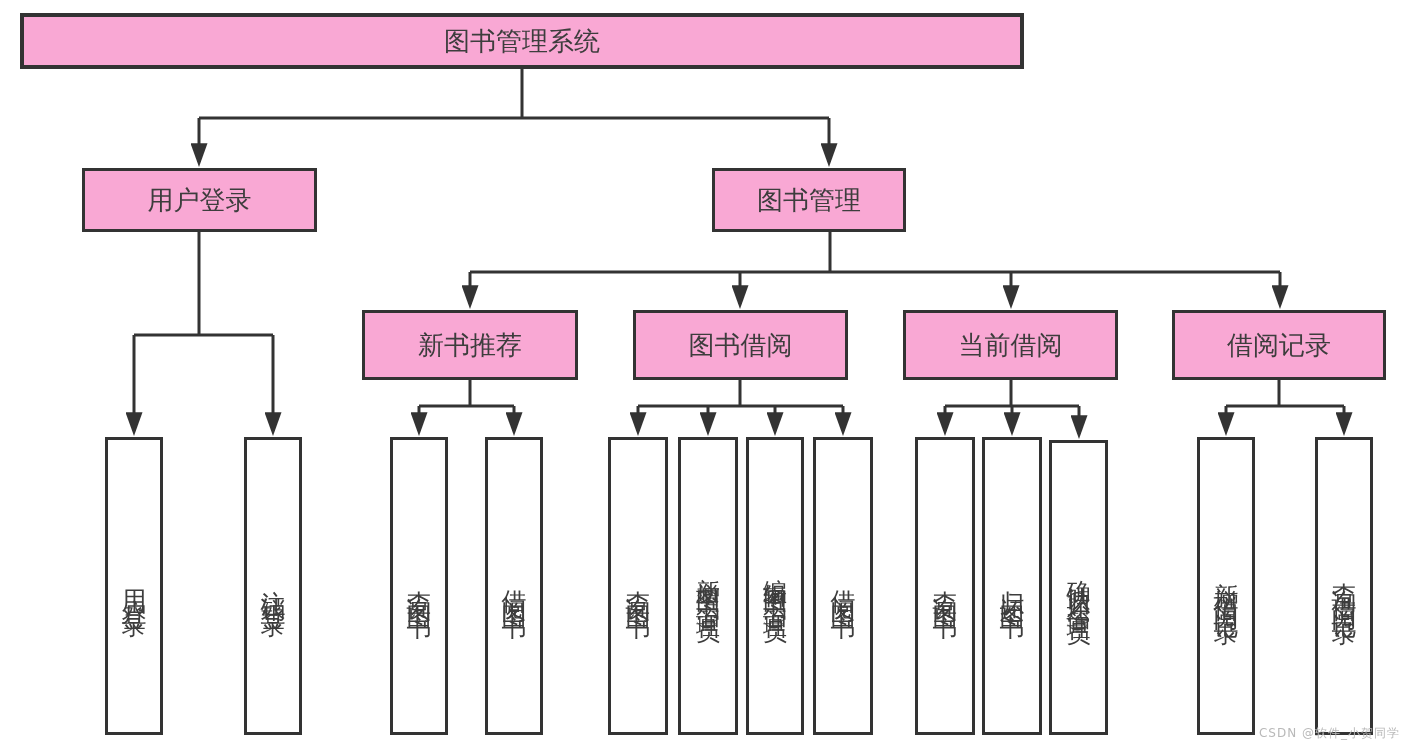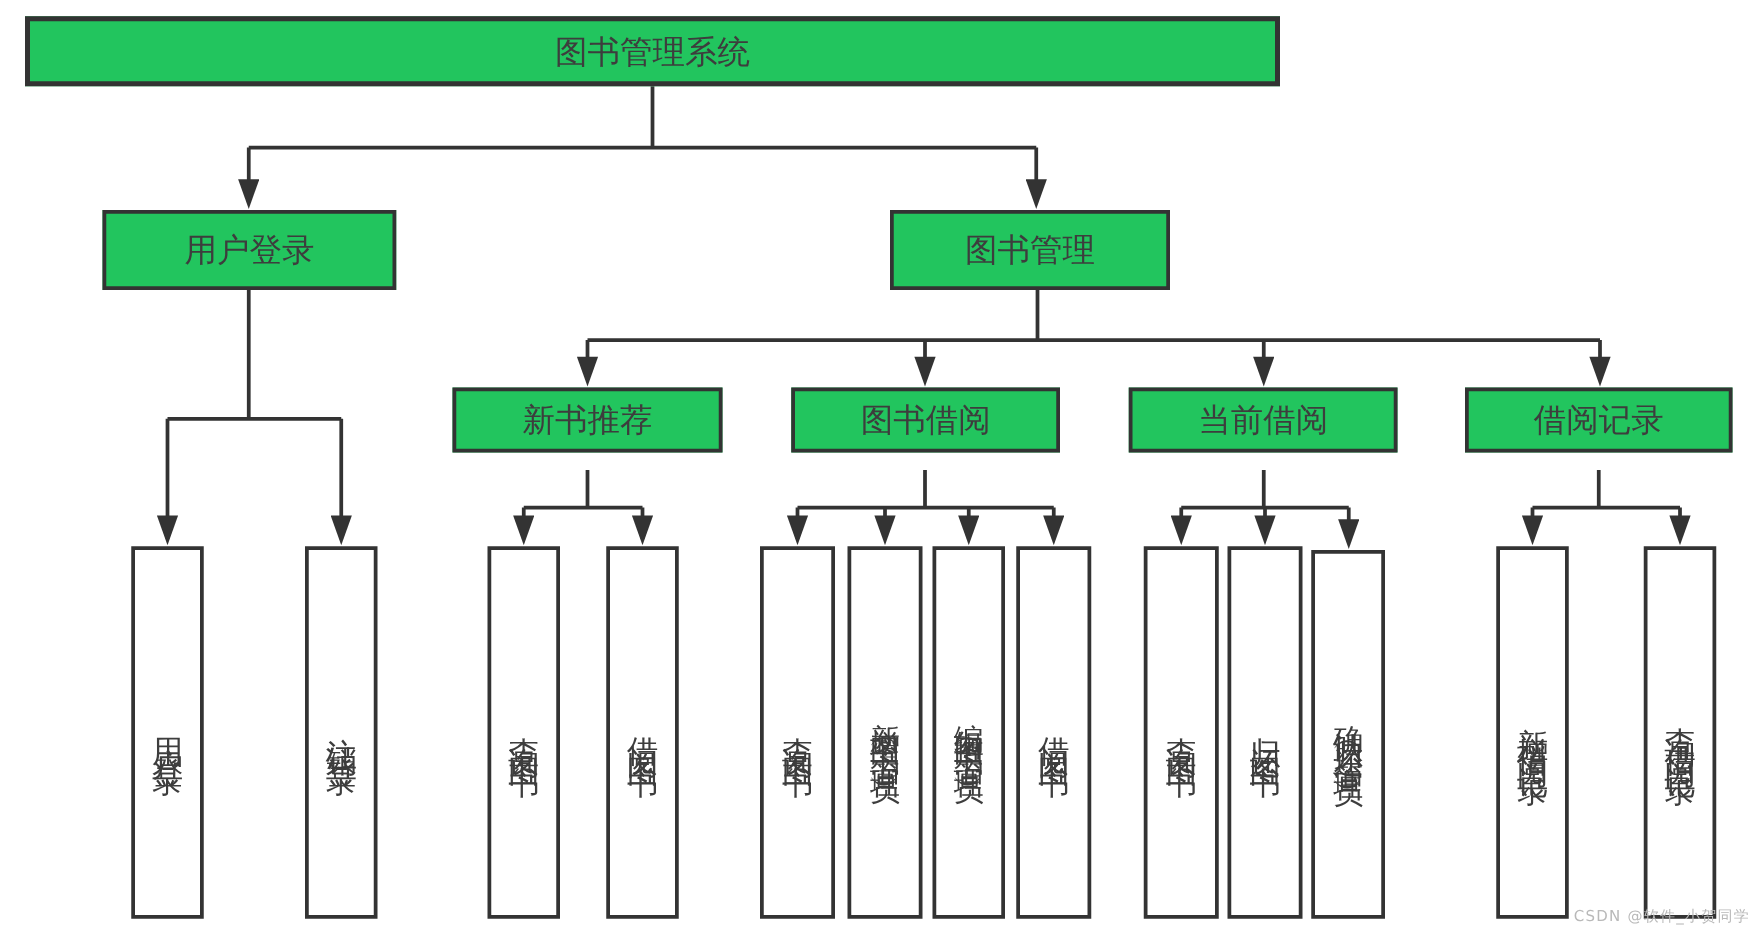--- a/index.html
+++ b/index.html
@@ -24,36 +24,36 @@
     left:0;top:0;
     width:1405px;height:747px;
   }
   .connectors path{
     fill:none;
     stroke:var(--line,#333);
     stroke-width:3;
   }
   .node{
     position:absolute;
-    background:#22c55e;
+    background:#f9a8d4;
     border:3px solid var(--box-border,#333);
     display:flex;
     align-items:center;
     justify-content:center;
     color:var(--text,#3d3d3d);
     font-size:26px;
     white-space:nowrap;
   }
   .node--root{
     left:20px;top:13px;width:1004px;height:56px;
     border-width:4px;
   }
   .node--l2-user-login{left:82px;top:168px;width:235px;height:64px;}
-  .node--l2-book-mgmt{left:712px;top:168px;width:224px;height:64px;}
-  .node--l3{top:310px;height:52px;}
+  .node--l2-book-mgmt{left:712px;top:168px;width:194px;height:64px;}
+  .node--l3{top:310px;height:70px;}
   .node--l3-recommend{left:362px;width:216px;}
   .node--l3-borrowing{left:633px;width:215px;}
   .node--l3-current{left:903px;width:215px;font-family:Liberation Mono, monospace;}
   .node--l3-records{left:1172px;width:214px;}
   .leaf{
     position:absolute;
     top:437px;
     height:298px;
     width:58px;
     background:#fff;

